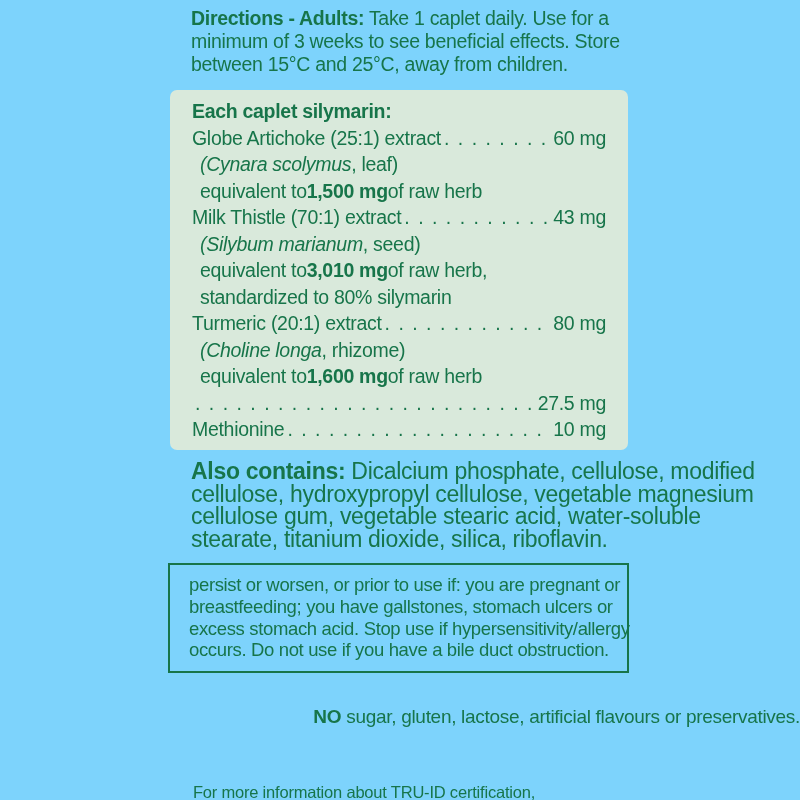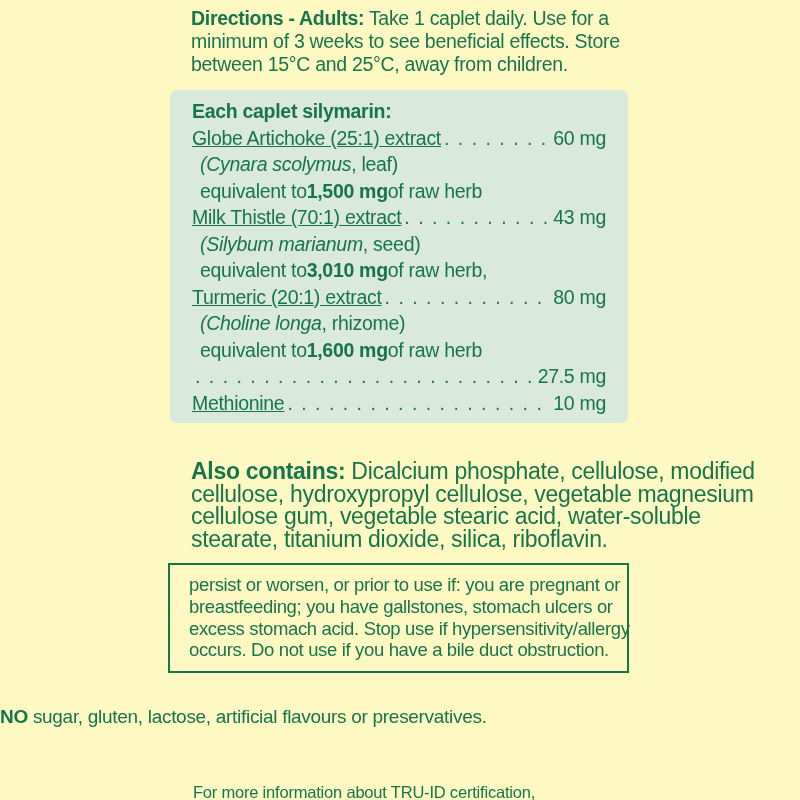--- a/index.html
+++ b/index.html
@@ -2,42 +2,42 @@
 <html><head>
 <meta charset="utf-8">
 <style>
   html,body{margin:0;padding:0;}
   body{
     width:800px;height:800px;background:#ffffff;
     font-family:"Liberation Sans",sans-serif;
     color:#17754a;
     -webkit-font-smoothing:antialiased;
   }
-  .page{position:relative;width:800px;height:800px;overflow:hidden;background:#fef9c3;}
+  .page{position:relative;width:800px;height:800px;overflow:hidden;background:#7dd3fc;}
   .b{font-weight:bold;}
   .i{font-style:italic;}
   .line{white-space:nowrap;}
 
   
   .directions{
     position:absolute;left:191px;top:7px;
     font-size:19.5px;line-height:23px;letter-spacing:-0.3px;
   }
 
   
   .caplet-box{
     position:absolute;left:170px;top:90px;width:458px;
     box-sizing:border-box;
     background:#d9e9db;border-radius:7px;
     padding:8px 22px 7px 22px;
     font-size:19.5px;line-height:26.5px;letter-spacing:-0.3px;
   }
   .box-heading{font-weight:bold;}
   .row{display:flex;align-items:baseline;}
-  .row .name{white-space:nowrap;text-decoration:underline;}
+  .row .name{white-space:nowrap;}
   .row .dots{
     flex:1;overflow:hidden;white-space:nowrap;
     margin:0 5px 0 3px;min-width:10px;
   }
   .row .dots::after{
     content:". . . . . . . . . . . . . . . . . . . . . . . . . . . . . . . . . . . . . . . . . . . . . . . . . . . .";
     letter-spacing:1.5px;
   }
   .row .amount{white-space:nowrap;}
   .row.sub{padding-left:8px;align-items:flex-end;}
@@ -53,21 +53,21 @@
     position:absolute;left:168px;top:563px;width:461px;
     box-sizing:border-box;
     border:2px solid #17754a;
     padding:9px 16px 10px 19px;
     font-size:18.5px;line-height:21.8px;letter-spacing:-0.35px;
   }
 
   
   .free-from{
     position:absolute;left:0;top:706px;width:800px;
-    text-align:left;font-size:19px;letter-spacing:-0.3px;
+    text-align:right;font-size:19px;letter-spacing:-0.3px;
   }
 
   
   .footer{
     position:absolute;left:0;top:754px;width:728px;
     text-align:center;font-size:16.5px;line-height:21px;letter-spacing:-0.2px;margin-top:28px;
   }
 </style>
 </head>
 <body>
@@ -103,20 +103,23 @@
           <span class="amount">43 mg</span>
         </div>
         <div class="row sub line">
           <span class="i">(Silybum marianum</span>
           <span>, seed)</span>
         </div>
         <div class="row sub line">
           <span>equivalent to </span>
           <span class="b">3,010 mg</span>
           <span> of raw herb,</span>
+        </div>
+        <div class="row sub line">
+          <span>standardized to 80% silymarin</span>
         </div>
         <div class="row">
           <span class="name">Turmeric (20:1) extract</span>
           <span class="dots"></span>
           <span class="amount">80 mg</span>
         </div>
         <div class="row sub line">
           <span class="i">(Choline longa</span>
           <span>, rhizome)</span>
         </div>

